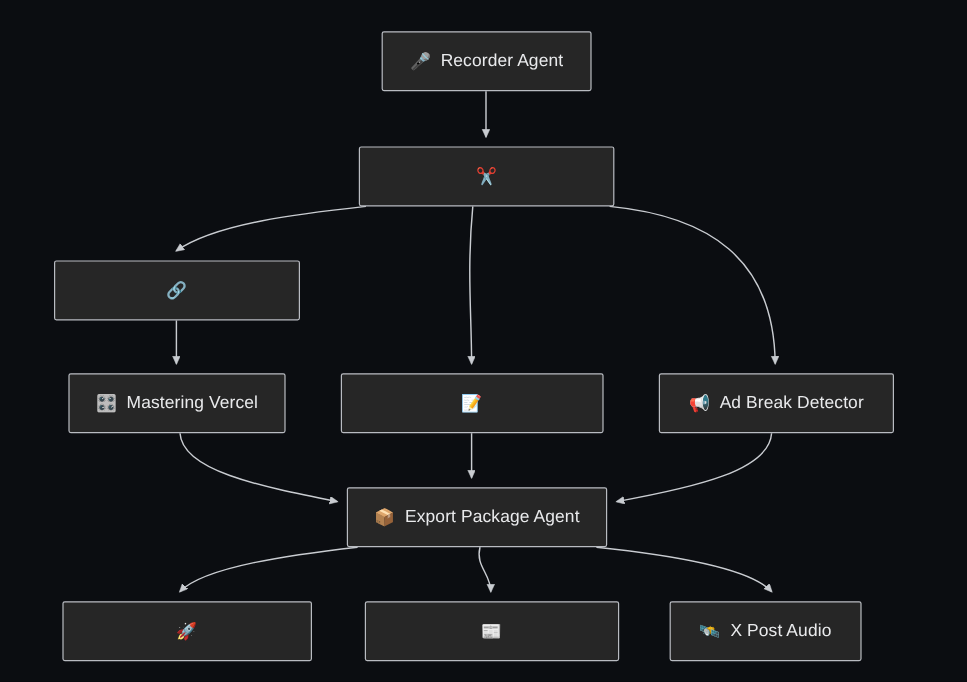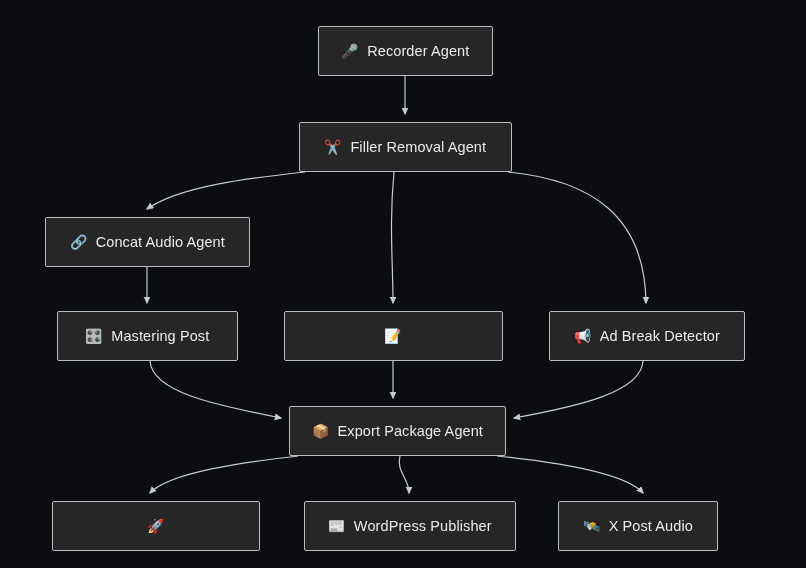--- a/index.html
+++ b/index.html
@@ -75,47 +75,44 @@
       </g>
   </svg>
 
   <div id="node-layer">
       <div class="node" style="left: 318px; top: 26px; width: 175px; height: 50px;">
         <span class="node-icon">🎤</span>
         <span class="node-label">Recorder Agent</span>
       </div>
       <div class="node" style="left: 299px; top: 122px; width: 213px; height: 50px;">
         <span class="node-icon">✂️</span>
-        <span class="node-label">Filler Removal Agent</span>
       </div>
       <div class="node" style="left: 45px; top: 217px; width: 205px; height: 50px;">
         <span class="node-icon">🔗</span>
-        <span class="node-label">Concat Audio Agent</span>
       </div>
       <div class="node" style="left: 57px; top: 311px; width: 181px; height: 50px;">
         <span class="node-icon">🎛️</span>
-        <span class="node-label">Mastering Post</span>
+        <span class="node-label">Mastering Vercel</span>
       </div>
       <div class="node" style="left: 284px; top: 311px; width: 219px; height: 50px;">
         <span class="node-icon">📝</span>
       </div>
       <div class="node" style="left: 549px; top: 311px; width: 196px; height: 50px;">
         <span class="node-icon">📢</span>
         <span class="node-label">Ad Break Detector</span>
       </div>
       <div class="node" style="left: 289px; top: 406px; width: 217px; height: 50px;">
         <span class="node-icon">📦</span>
         <span class="node-label">Export Package Agent</span>
       </div>
       <div class="node" style="left: 52px; top: 501px; width: 208px; height: 50px;">
         <span class="node-icon">🚀</span>
       </div>
       <div class="node" style="left: 304px; top: 501px; width: 212px; height: 50px;">
         <span class="node-icon">📰</span>
-        <span class="node-label">WordPress Publisher</span>
       </div>
       <div class="node" style="left: 558px; top: 501px; width: 160px; height: 50px;">
         <span class="node-icon">🛰️</span>
         <span class="node-label">X Post Audio</span>
       </div>
     </div>
 
 </div>
 
 </body></html>

